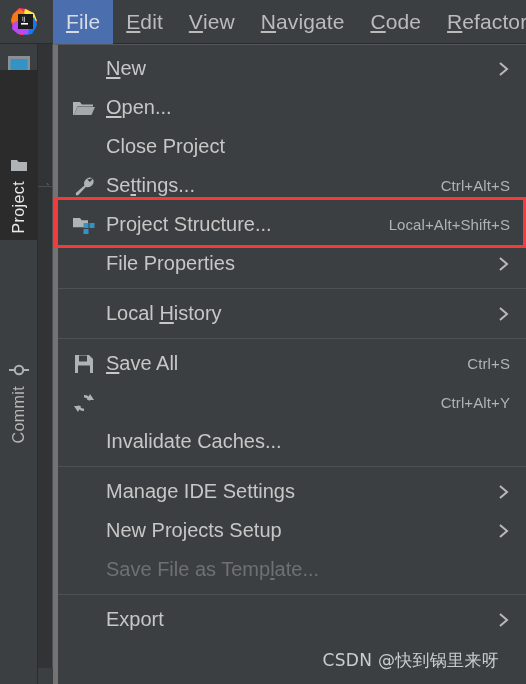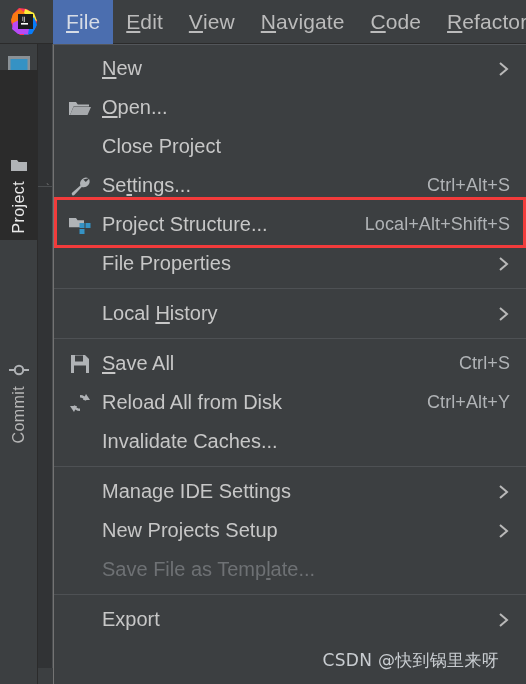--- a/index.html
+++ b/index.html
@@ -105,21 +105,21 @@
   #sb-structure { top: 600px; height: 84px; }
 
   
   .menu-panel {
     position: absolute;
     left: 53px;
     top: 44px;
     width: 473px;
     height: 640px;
     background: #3c3f41;
-    border-left: 1px solid #737373;
+    border-left: 5px solid #737373;
     border-top: 1px solid #53565a;
     padding: 4px 0 0 0;
   }
 
   .mi {
     position: relative;
     display: flex;
     align-items: center;
     height: 39px;
     padding-left: 10px;
@@ -137,21 +137,21 @@
     display: flex;
     align-items: center;
     justify-content: center;
     margin-right: 6px;
   }
   .mi-label { flex: 0 0 auto; }
   .mi-label .mn { text-decoration: underline; text-underline-offset: 2px; }
   .mi-spacer { flex: 1 1 auto; }
   .mi-shortcut {
     color: #b0b3b6;
-    font-size: 18px;
+    font-size: 15px;
     letter-spacing: 0.1px;
   }
   .mi-arrow {
     width: 14px;
     min-width: 14px;
     display: flex;
     align-items: center;
     justify-content: center;
     color: #b9b9b9;
   }
@@ -398,21 +398,20 @@
 
     <div class="mi">
       <span class="mi-icon">
         <svg width="22" height="22" viewBox="0 0 22 22">
           <path d="M11 3 a8 8 0 0 1 7.3 4.8 l-2.3 1 A5.6 5.6 0 0 0 11 5.4 Z" fill="#b0b3b6"></path>
           <path d="M11 19 a8 8 0 0 1-7.3-4.8 l2.3-1 A5.6 5.6 0 0 0 11 16.6 Z" fill="#b0b3b6"></path>
           <polygon points="17,2 21,8 14,8" fill="#b0b3b6"></polygon>
           <polygon points="5,20 1,14 8,14" fill="#b0b3b6"></polygon>
         </svg>
       </span>
-      <span class="mi-label">Reload All from Disk</span>
       <span class="mi-spacer"></span>
       <span class="mi-shortcut">Ctrl+Alt+Y</span>
     </div>
 
     <div class="mi">
       <span class="mi-icon"></span>
       <span class="mi-label">Invalidate Caches...</span>
     </div>
 
     <div class="separator"></div>

